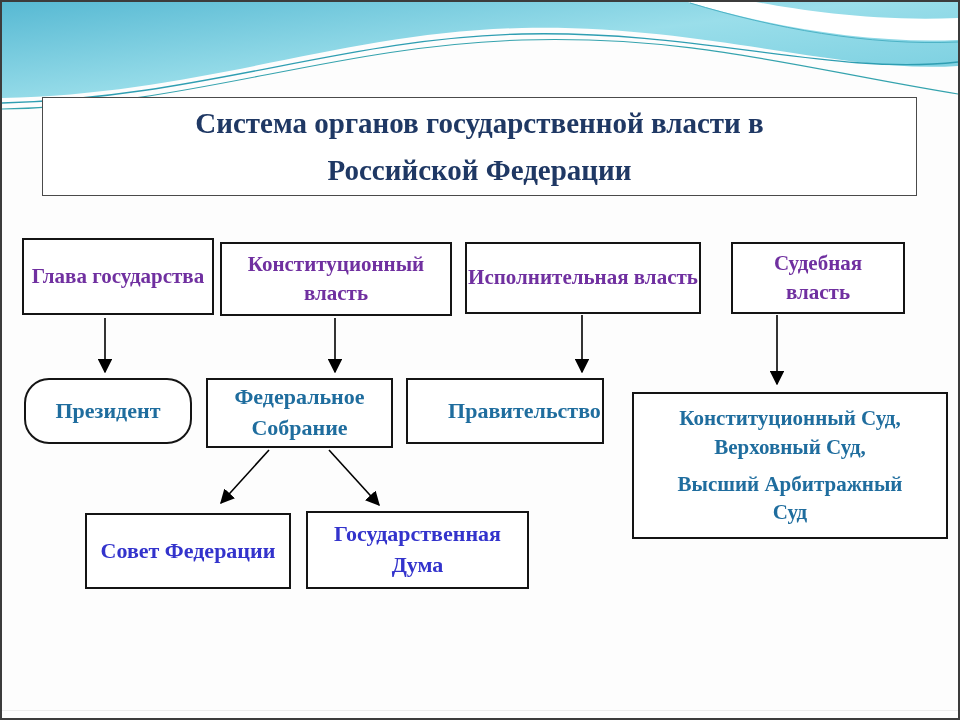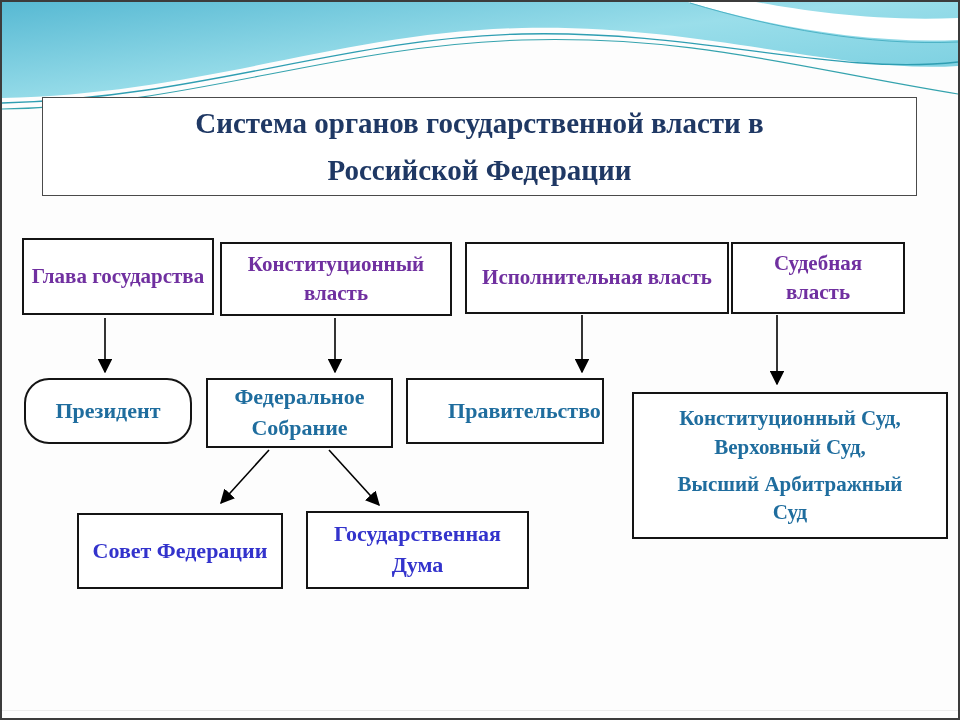--- a/index.html
+++ b/index.html
@@ -28,30 +28,30 @@
     left:40px;top:95px;width:875px;height:99px;
     border:1px solid #4a4a4a;
     color:#1F3864;font-size:29px;line-height:1.62;
   }
   .title-box .inner{max-width:700px;margin:0 auto;}
   .branch{color:#7030A0;font-size:21px;}
   .organ{color:#1F6D9E;font-size:22px;}
   .chamber{color:#3333CC;font-size:22px;}
   .b-head   {left:20px; top:236px;width:192px;height:77px;padding:0 6px;}
   .b-leg    {left:218px;top:240px;width:232px;height:74px;}
-  .b-exe    {left:463px;top:240px;width:264px;height:72px;}
+  .b-exe    {left:463px;top:240px;width:236px;height:72px;}
   .b-jud    {left:729px;top:240px;width:174px;height:72px;padding:12px 14px;}
   .b-pres   {left:22px; top:376px;width:168px;height:66px;border-radius:25px;}
   .b-fedasm {left:204px;top:376px;width:187px;height:70px;justify-content:flex-end;}
   .b-gov    {left:404px;top:376px;width:198px;height:66px;padding-left:39px;}
   .b-courts {left:630px;top:390px;width:316px;height:147px;font-size:21px;flex-direction:column;line-height:1.35;}
   .b-courts p{margin:0;}
   .b-courts .p1{max-width:292px;}
   .b-courts .p2{max-width:242px;margin-top:9px;text-align:center;}
-  .b-council{left:75px; top:511px;width:206px;height:76px;padding:0 10px;}
+  .b-council{left:83px; top:511px;width:206px;height:76px;padding:0 10px;}
   .b-duma   {left:304px;top:509px;width:223px;height:78px;justify-content:flex-end;}
   
   #arrows{position:absolute;top:0;left:0;width:956px;height:716px;pointer-events:none;}
 </style>
 </head>
 <body>
 
 <div id="slide">
 
   <svg id="header-wave" viewBox="0 0 956 110" preserveAspectRatio="none" aria-hidden="true">

